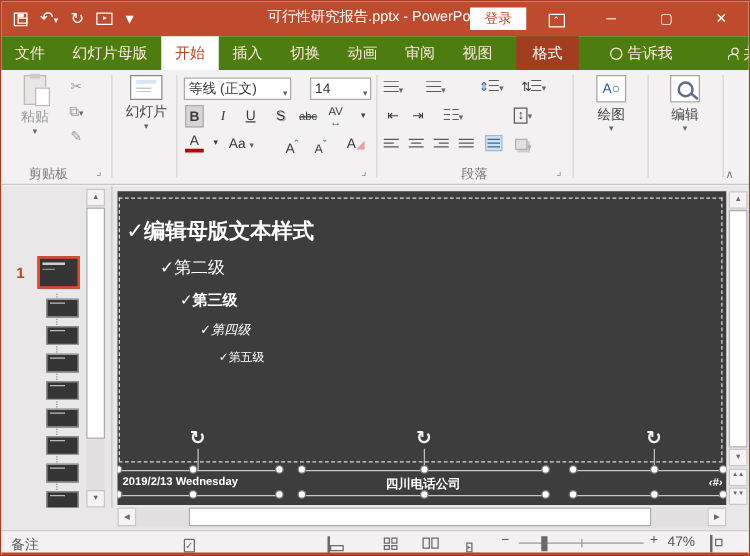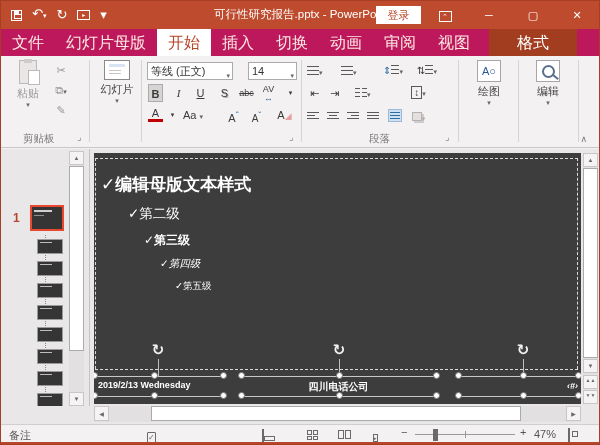--- a/index.html
+++ b/index.html
@@ -15,24 +15,24 @@
   .ico-save:before { content:""; position:absolute; left:2px; top:0; width:5px; height:3px; background:#fff; }
   .ico-save:after { content:""; position:absolute; left:2px; bottom:1px; width:6px; height:3px; border:1px solid #fff; }
   .ico-show { width:13px; height:10px; border:1px solid #fff; position:relative; font-size:6px; text-align:center; line-height:8px; }
   .title-text { position:absolute; left:0; right:0; top:0; text-align:center; font-size:11.5px; line-height:27px; color:#fff; }
   .signin { position:absolute; left:375px; top:5px; width:45px; height:18px; background:#fff; color:#B7472A; font-size:11px; text-align:center; line-height:18px; }
   .winbtns { position:absolute; right:0; top:0; height:28px; display:flex; }
   .winbtn { width:44px; height:28px; color:#fff; font-size:11px; text-align:center; line-height:28px; }
   .ico-ribopt { width:13px; height:11px; border:1px solid #fff; font-size:7px; line-height:9px; display:inline-block; }
 
   
-  .tabrow { position:absolute; left:0; top:28px; width:100%; height:27px; background:#be185d; display:flex; align-items:stretch; font-size:16px; color:#FBE8E2; }
+  .tabrow { position:absolute; left:0; top:28px; width:100%; height:27px; background:#4d7c0f; display:flex; align-items:stretch; font-size:12px; color:#FBE8E2; }
   .tab { padding:0 11px; line-height:27px; white-space:nowrap; }
   .tab.active { background:#fff; color:#B7472A; }
-  .tab.contextual { background:#A33D20; color:#fff; padding:0 28px;text-align:right; }
+  .tab.contextual { background:#A33D20; color:#fff; padding:0 13px;text-align:right; }
   .tab.right { display:flex; align-items:center; gap:4px; }
   .bulb { width:10px; height:10px; border:1px solid #fbe8e2; border-radius:50%; display:inline-block; }
   .person { width:9px; height:9px; display:inline-block; position:relative; }
   .person:before{ content:""; position:absolute; left:2.5px; top:0; width:4px; height:4px; border-radius:50%; border:1px solid #fbe8e2;}
   .person:after{ content:""; position:absolute; left:0; bottom:-1px; width:7px; height:4px; border:1px solid #fbe8e2; border-bottom:none; border-radius:4px 4px 0 0;}
 
   
   .ribbon { position:absolute; left:0; top:55px; width:100%; height:92px; background:#F3F1F1; border-bottom:1px solid #C9C6C6; font-size:11px; color:#444; }
   .vdiv { position:absolute; top:4px; height:82px; width:1px; background:#D8D4D4; }
   .grplabel { position:absolute; top:76px; font-size:10.5px; color:#7A7A7A; }

